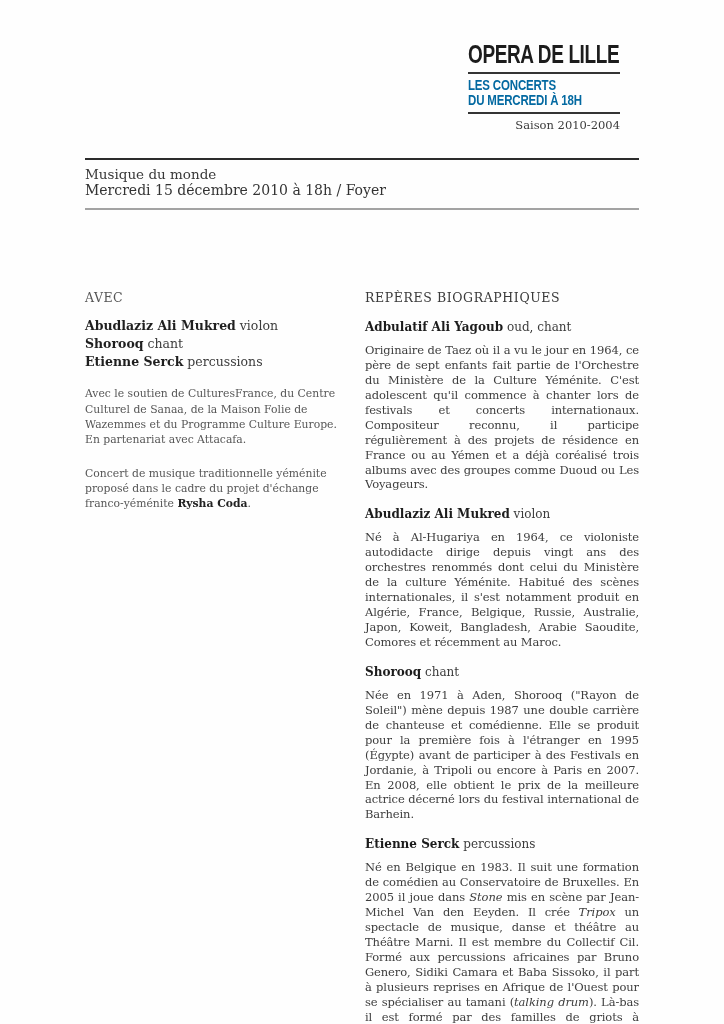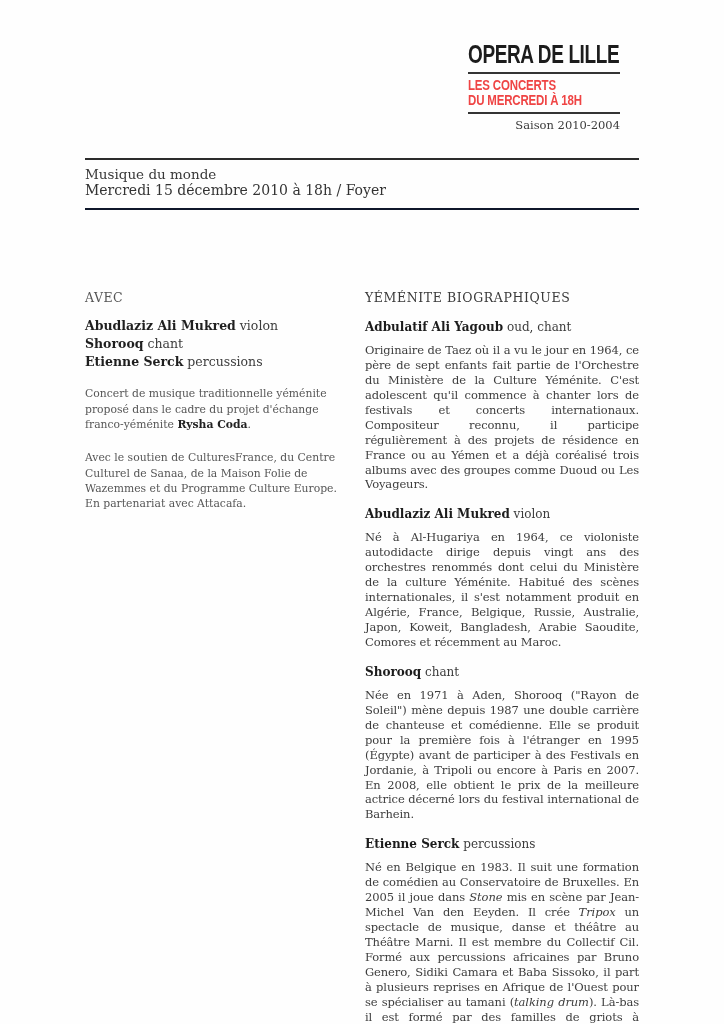--- a/index.html
+++ b/index.html
@@ -37,21 +37,21 @@
   .logo-rule {
     height: 2px; background: #343434;
     margin-top: 3px;
   }
   .logo-sub {
     margin-top: 4px;
     font-family: "Liberation Sans", sans-serif;
     font-weight: bold;
     font-size: 14px;
     line-height: 1.08;
-    color: #ef4444;
+    color: #0369a1;
     letter-spacing: -0.2px;
   }
   .logo-sub > div {
     display: inline-block;
     transform: scaleX(0.82);
     transform-origin: 0 50%;
     white-space: nowrap;
     display: block;
   }
   .logo-rule2 { height: 2px; background: #343434; margin-top: 4px; }
@@ -60,21 +60,21 @@
     font-size: 11.5px;
     color: #3a3a3a;
     text-align: right;
   }
 
   
   .title-block {
     position: absolute;
     top: 158px; left: 85px; width: 554px;
     border-top: 2px solid #2c2c2c;
-    border-bottom: 2px solid #0f172a;
+    border-bottom: 2px solid #a3a3a3;
     padding: 6px 0 10px 0;
   }
   .genre { font-size: 13.5px; color: #383838; }
   .main-title {
     font-family: "Liberation Sans", sans-serif;
     font-weight: bold;
     font-size: 31px;
     color: #151515;
     display: inline-block;
     transform: scaleX(0.66);
@@ -162,26 +162,26 @@
 
   <div class="content">
 
     <div class="col-left">
       <div class="avec-label">AVEC</div>
       <div id="performers-list">
           <div class="performer"><b>Abudlaziz Ali Mukred</b><span> violon</span></div>
           <div class="performer"><b>Shorooq</b><span> chant</span></div>
           <div class="performer"><b>Etienne Serck</b><span> percussions</span></div>
         </div>
+      <div class="small-note" id="support-note"><span>Avec le soutien de CulturesFrance, du Centre Culturel de Sanaa, de la Maison Folie de Wazemmes et du Programme Culture Europe. En partenariat avec Attacafa.</span></div>
       <div class="small-note" id="project-note"><span>Concert de musique traditionnelle yéménite proposé dans le cadre du projet d'échange franco-yéménite </span><b>Rysha Coda</b><span>.</span></div>
-      <div class="small-note" id="support-note"><span>Avec le soutien de CulturesFrance, du Centre Culturel de Sanaa, de la Maison Folie de Wazemmes et du Programme Culture Europe. En partenariat avec Attacafa.</span></div>
     </div>
 
     <div class="col-right">
-      <div class="bio-heading">YÉMÉNITE BIOGRAPHIQUES</div>
+      <div class="bio-heading">REPÈRES BIOGRAPHIQUES</div>
       <div id="bios-list">
           <div class="bio-name"><b>Adbulatif Ali Yagoub</b><span> oud, chant</span></div>
           <div class="bio-para"><span>Originaire de Taez où il a vu le jour en 1964, ce père de sept enfants fait partie de l'Orchestre du Ministère de la Culture Yéménite. C'est adolescent qu'il commence à chanter lors de festivals et concerts internationaux. Compositeur reconnu, il participe régulièrement à des projets de résidence en France ou au Yémen et a déjà coréalisé trois albums avec des groupes comme Duoud ou Les Voyageurs.</span></div>
           <div class="bio-name"><b>Abudlaziz Ali Mukred</b><span> violon</span></div>
           <div class="bio-para"><span>Né à Al-Hugariya en 1964, ce violoniste autodidacte dirige depuis vingt ans des orchestres renommés dont celui du Ministère de la culture Yéménite. Habitué des scènes internationales, il s'est notamment produit en Algérie, France, Belgique, Russie, Australie, Japon, Koweit, Bangladesh, Arabie Saoudite, Comores et récemment au Maroc.</span></div>
           <div class="bio-name"><b>Shorooq</b><span> chant</span></div>
           <div class="bio-para"><span>Née en 1971 à Aden, Shorooq ("Rayon de Soleil") mène depuis 1987 une double carrière de chanteuse et comédienne. Elle se produit pour la première fois à l'étranger en 1995 (Égypte) avant de participer à des Festivals en Jordanie, à Tripoli ou encore à Paris en 2007. En 2008, elle obtient le prix de la meilleure actrice décerné lors du festival international de Barhein.</span></div>
           <div class="bio-name"><b>Etienne Serck</b><span> percussions</span></div>
           <div class="bio-para"><span>Né en Belgique en 1983. Il suit une formation de comédien au Conservatoire de Bruxelles. En 2005 il joue dans </span><i>Stone</i><span> mis en scène par Jean-Michel Van den Eeyden. Il crée </span><i>Tripox</i><span> un spectacle de musique, danse et théâtre au Théâtre Marni. Il est membre du Collectif Cil. Formé aux percussions africaines par Bruno Genero, Sidiki Camara et Baba Sissoko, il part à plusieurs reprises en Afrique de l'Ouest pour se spécialiser au tamani (</span><i>talking drum</i><span>). Là-bas il est formé par des familles de griots à Bamako et au Ballet national du Mali. Il est également formé aux percussions afro-cubaines et flamenco. Il joue des percussions dans le groupe funk Peas Project et dans l'album </span></div>
         </div>

